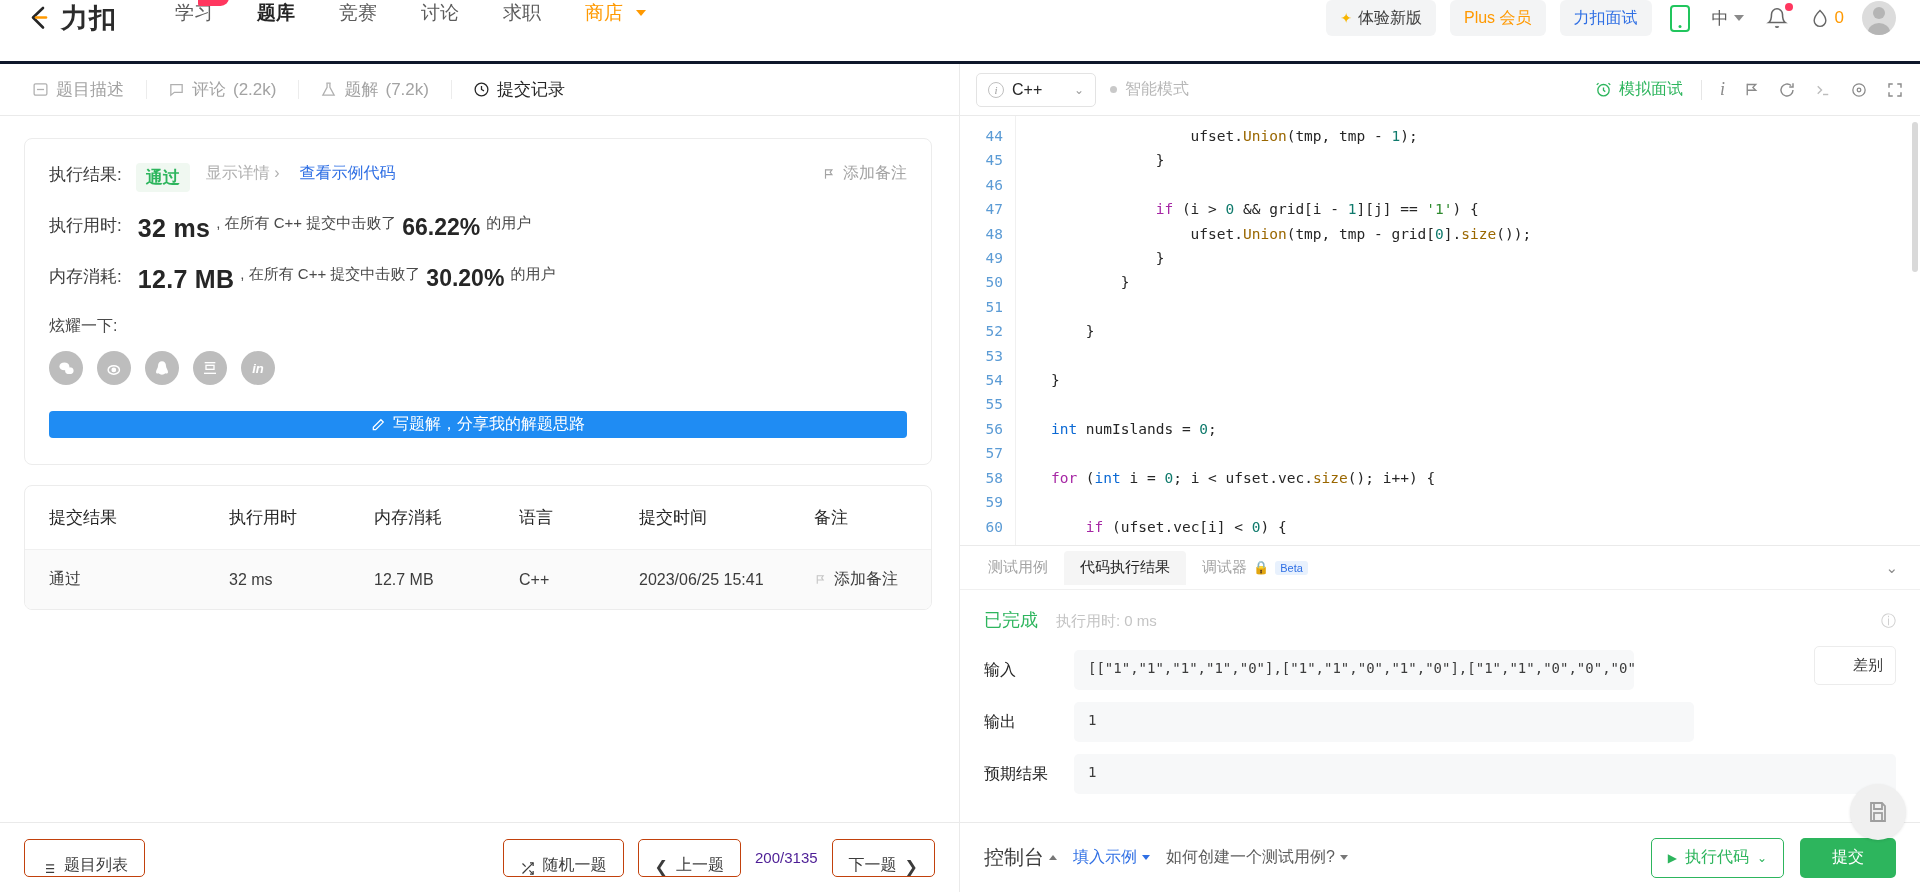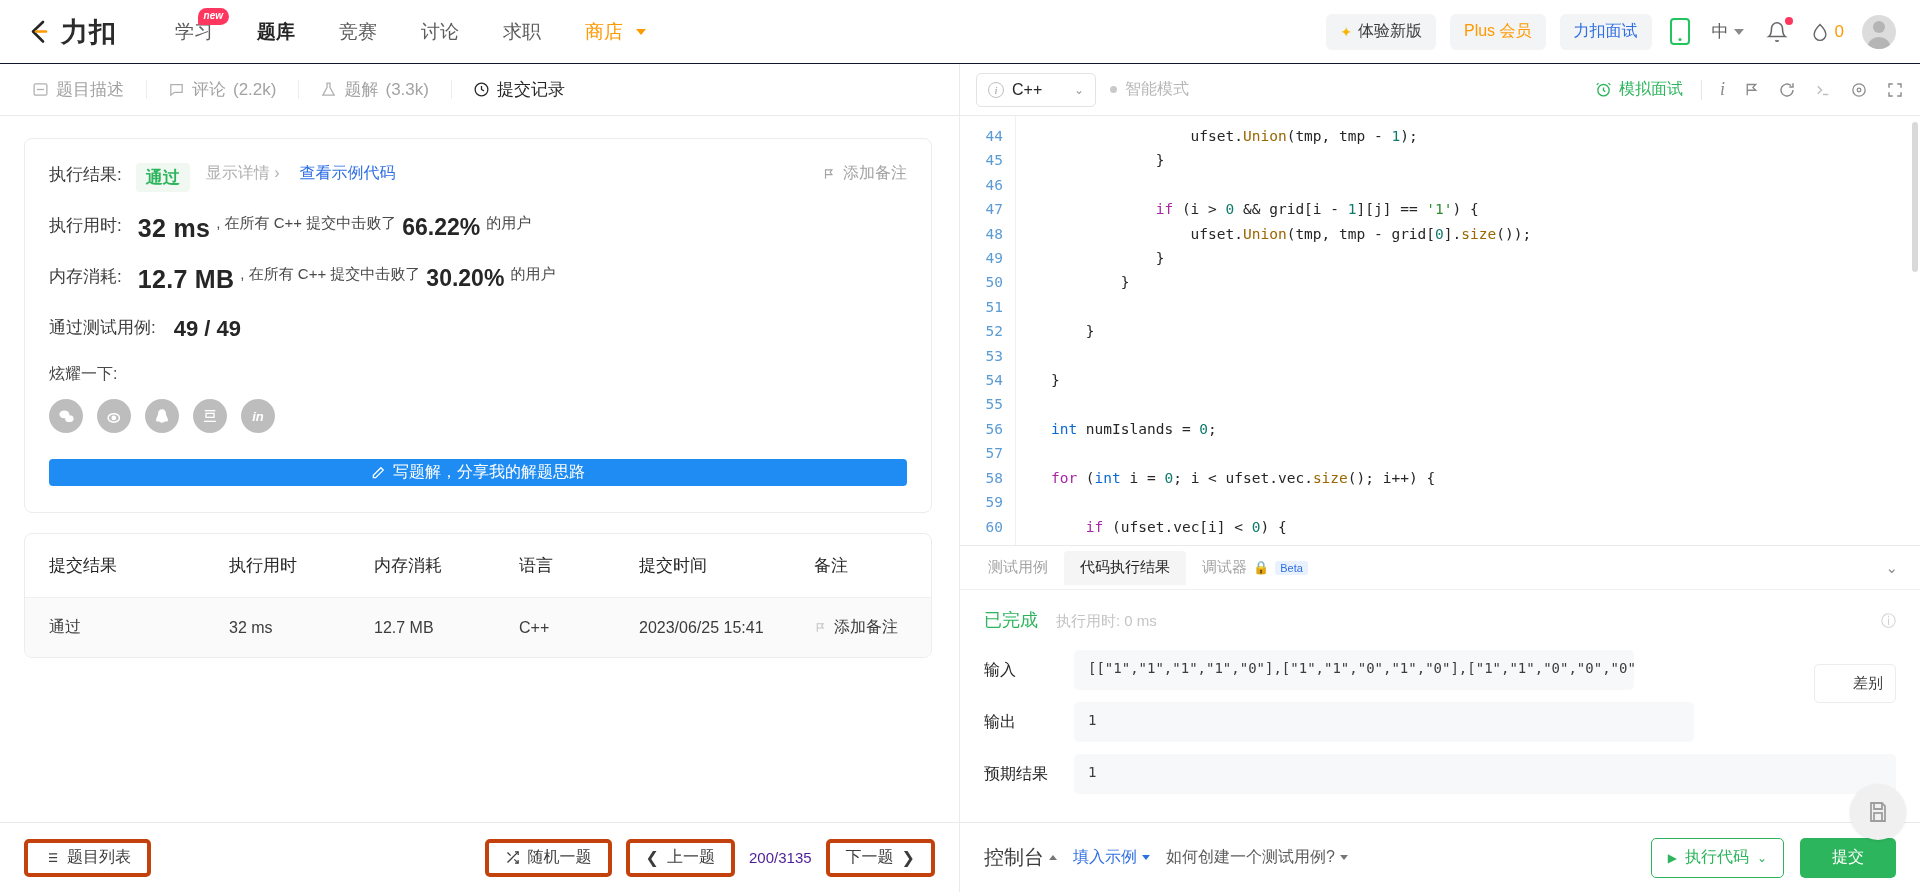--- a/index.html
+++ b/index.html
@@ -6,22 +6,22 @@
   html, body {
     width: 1920px; height: 892px;
     font-family: "Liberation Sans", "DejaVu Sans", sans-serif;
     background: #fff; color: #262626; overflow: hidden;
     -webkit-font-smoothing: antialiased;
   }
   .app { width: 1920px; height: 892px; display: flex; flex-direction: column; }
 
   
   .topnav {
-    height: 64px; flex: 0 0 64px; display: flex; align-items: center;
-    border-bottom: 1px solid #0f172a; background: #fff; padding: 0 24px;
+    height: 64px; flex: 0 0 64px; display: flex; align-items: flex-start;
+    border-bottom: 3px solid #0f172a; background: #fff; padding: 0 24px;
   }
   .logo { display: flex; align-items: center; gap: 7px; margin-right: 36px; }
   .logo-mark { width: 30px; height: 30px; position: relative; }
   .logo-text { font-size: 27px; font-weight: 700; letter-spacing: 1px; color: #2b2b2b; }
   .navlinks { display: flex; align-items: center; gap: 0; }
   .navlink {
     position: relative; font-size: 19px; color: #5c5c5c; padding: 0 22px;
     cursor: pointer; white-space: nowrap;
   }
   .navlink.active { color: #262626; font-weight: 700; }
@@ -153,22 +153,22 @@
   td.time { color: #9e9e9e; }
   td.note { color: #c4c4c4; }
   .note-inner { display: flex; align-items: center; gap: 7px; cursor: pointer; }
 
   
   .bottombar-l {
     height: 70px; flex: 0 0 70px; border-top: 1px solid #eaeaea; display: flex;
     align-items: center; padding: 0 24px; background: #fff;
   }
   .btn {
-    height: 38px; border: 4px solid #c2410c; border-radius: 5px; background: #fff;
-    display: flex; align-items: center; gap: 8px; padding: 0 16px; font-size: 16px;
+    height: 38px; border: 1px solid #c2410c; border-radius: 5px; background: #fff;
+    display: flex; align-items: flex-end; gap: 8px; padding: 0 16px; font-size: 16px;
     color: #3c3c3c; cursor: pointer; white-space: nowrap;
   }
   .pagenum { font-size: 15px; color: #4c1d95; margin: 0 14px; }
   .nav-group { margin-left: auto; display: flex; align-items: center; gap: 0; }
   .nav-group .btn { margin-left: 14px; }
 
   
   .editor-top {
     height: 52px; flex: 0 0 52px; display: flex; align-items: center;
     border-bottom: 1px solid #eaeaea; padding: 0 16px; gap: 14px; background: #fff;
@@ -233,21 +233,21 @@
   .io-row { display: flex; align-items: center; margin-bottom: 12px; gap: 22px; }
   .io-label { width: 68px; flex: 0 0 68px; font-size: 16px; color: #262626; }
   .io-box {
     flex: 1; min-height: 40px; background: #f7f8f9; border-radius: 5px; padding: 10px 14px;
     font-size: 14px; color: #3c3c3c; font-family: "DejaVu Sans Mono", monospace; overflow: hidden;
     white-space: nowrap;
   }
   .io-box.sm { max-width: 560px; }
   .io-box.short { max-width: 620px; }
   .diff-badge {
-    position: absolute; right: 24px; top: 74px; background: #fff; border: 1px solid #ececec;
+    position: absolute; right: 24px; top: 56px; background: #fff; border: 1px solid #ececec;
     border-radius: 5px; padding: 9px 12px; font-size: 15px; color: #3c3c3c; min-width: 82px;
     text-align: right;
   }
   .feedback-fab {
     position: absolute; right: 14px; bottom: -18px; width: 56px; height: 56px; border-radius: 50%;
     background: #f0f0f0; display: flex; align-items: center; justify-content: center;
     color: #9e9e9e; font-size: 22px; cursor: pointer; box-shadow: 0 1px 3px rgba(0,0,0,.1);
   }
 
   
@@ -355,21 +355,21 @@
           </svg>
           <span>评论</span>
           <span class="cnt">(2.2k)</span>
         </div>
         <div class="tab">
           <svg width="17" height="17" viewBox="0 0 24 24" fill="none" stroke="#b0b0b0" stroke-width="1.8">
             <path d="M10 3v6L4 20h16l-6-11V3"></path>
               <path d="M9 3h6"></path>
           </svg>
           <span>题解</span>
-          <span class="cnt">(3.3k)</span>
+          <span class="cnt">(7.2k)</span>
         </div>
         <div class="tab active">
           <svg width="17" height="17" viewBox="0 0 24 24" fill="none" stroke="#262626" stroke-width="1.8">
             <circle cx="12" cy="12" r="9"></circle>
               <path d="M12 7v5l3.5 2"></path>
           </svg>
           <span>提交记录</span>
         </div>
       </div>
 
@@ -399,24 +399,20 @@
           </div>
 
           <div class="rrow">
             <span class="rlabel">内存消耗:</span>
             <span class="bignum">12.7 MB</span>
             <span class="small-txt">, 在所有 C++ 提交中击败了</span>
             <span class="pct">30.20%</span>
             <span class="small-txt">的用户</span>
           </div>
 
-          <div class="rrow">
-            <span class="rlabel">通过测试用例:</span>
-            <span class="cases">49 / 49</span>
-          </div>
 
           <div class="share-label">炫耀一下:</div>
           <div class="share-row">
             <div class="sbtn">
               <svg width="17" height="17" viewBox="0 0 24 24" fill="#fff">
                   <ellipse cx="9" cy="9" rx="7" ry="5.6"></ellipse>
                   <ellipse cx="16" cy="15" rx="6" ry="4.8"></ellipse>
                 </svg>
             </div>
             <div class="sbtn">

